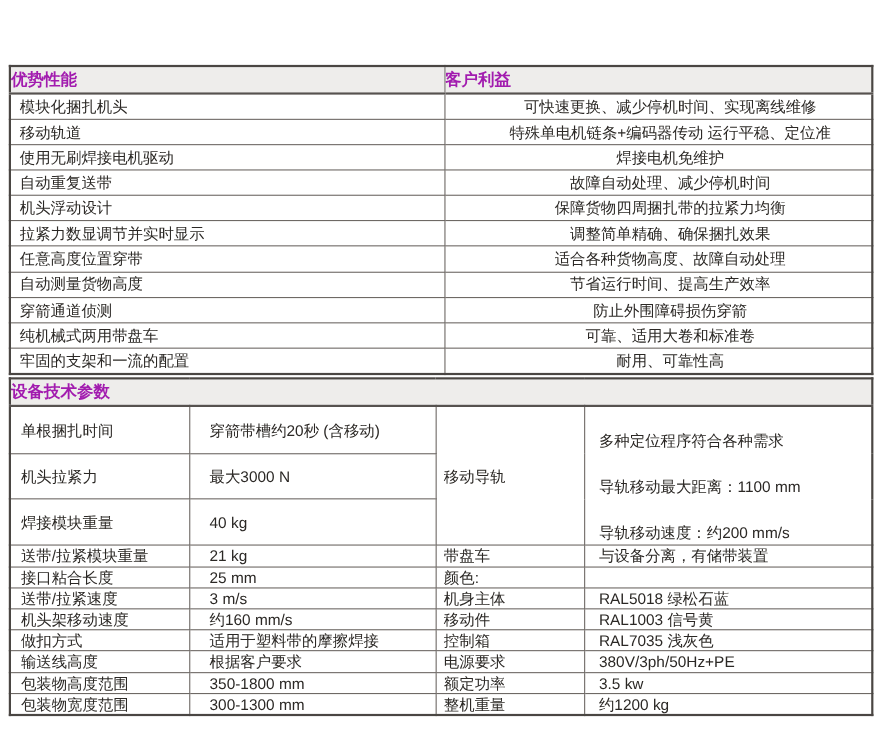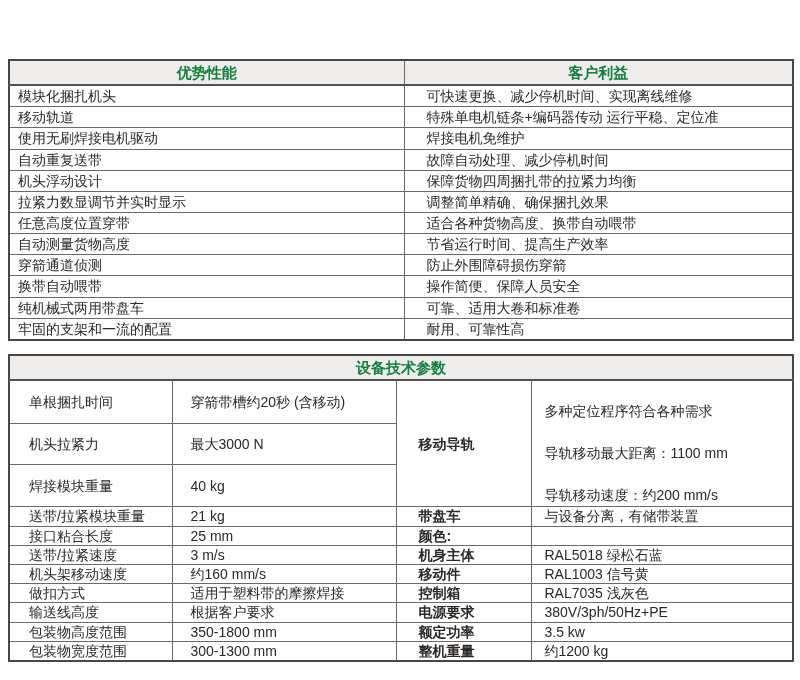--- a/index.html
+++ b/index.html
@@ -23,48 +23,48 @@
   }
   table.spec {
     position: absolute;
     left: 8px;
     border-collapse: collapse;
     table-layout: fixed;
     background: #ffffff;
     border: 2px solid #4a4643;
   }
   table.t1 { top: 59px; width: 784px; height: 282px; }
-  table.t2 { top: 354px; width: 784px; height: 263px; }
+  table.t2 { top: 343px; width: 784px; height: 263px; }
 
   th, td {
     border: 1px solid #6e6965;
     font-size: 14px;
     font-weight: 400;
     line-height: 1.3;
     vertical-align: middle;
     white-space: nowrap;
     overflow: hidden;
     padding: 0;
   }
   th.hdr {
     height: 23px;
     background: #eeedeb;
     font-weight: 700;
     font-size: 15px;
-    text-align: center;
+    text-align: left;
     border-bottom: 2px solid #56524f;
-    color: #15803d;
+    color: #a21caf;
   }
   
   .t1 td.c1 { padding-left: 8px; }
-  .t1 td.c2 { padding-left: 22px; }
+  .t1 td.c2 { padding-left: 22px; text-align: center; }
   
-  .t2 td.lc { padding-left: 19px; }
+  .t2 td.lc { padding-left: 9px; }
   .t2 td.lv { padding-left: 18px; }
-  .t2 td.rc { padding-left: 22px; font-weight: bold; }
+  .t2 td.rc { padding-left: 7px; }
   .t2 td.rv { padding-left: 13px; }
   .t2 td.rv .vline { line-height: 21.8px; margin-top: 20px; }
 </style>
 </head>
 <body>
 
 <div class="page">
 
   <table class="spec t1">
     <colgroup>
@@ -95,33 +95,29 @@
     <tr>
       <td class="c1">机头浮动设计</td>
       <td class="c2">保障货物四周捆扎带的拉紧力均衡</td>
     </tr>
     <tr>
       <td class="c1">拉紧力数显调节并实时显示</td>
       <td class="c2">调整简单精确、确保捆扎效果</td>
     </tr>
     <tr>
       <td class="c1">任意高度位置穿带</td>
-      <td class="c2">适合各种货物高度、换带自动喂带</td>
+      <td class="c2">适合各种货物高度、故障自动处理</td>
     </tr>
     <tr>
       <td class="c1">自动测量货物高度</td>
       <td class="c2">节省运行时间、提高生产效率</td>
     </tr>
     <tr>
       <td class="c1">穿箭通道侦测</td>
       <td class="c2">防止外围障碍损伤穿箭</td>
-    </tr>
-    <tr>
-      <td class="c1">换带自动喂带</td>
-      <td class="c2">操作简便、保障人员安全</td>
     </tr>
     <tr>
       <td class="c1">纯机械式两用带盘车</td>
       <td class="c2">可靠、适用大卷和标准卷</td>
     </tr>
     <tr>
       <td class="c1">牢固的支架和一流的配置</td>
       <td class="c2">耐用、可靠性高</td>
     </tr>
   </tbody>

